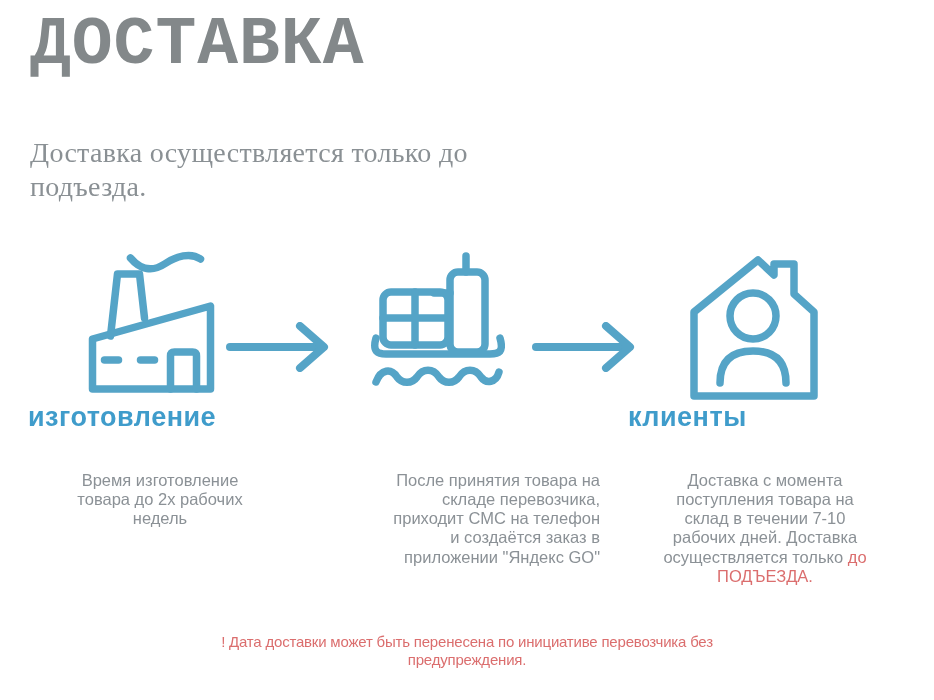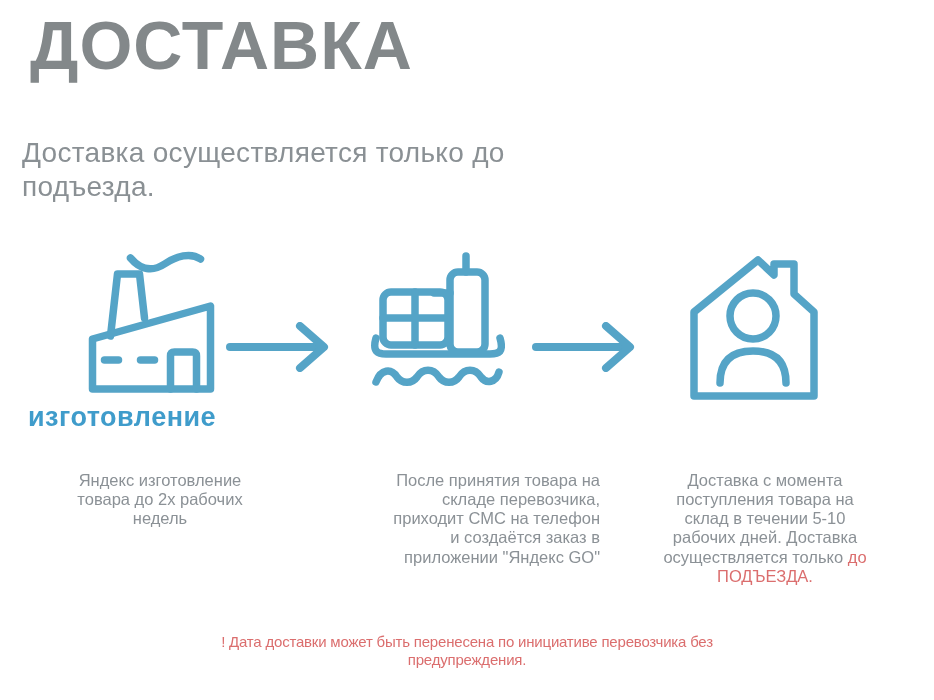--- a/index.html
+++ b/index.html
@@ -2,26 +2,27 @@
 <html><head>
 <meta charset="utf-8">
 <style>
   html,body{margin:0;padding:0;background:#fff;}
   .canvas{
     position:relative;width:934px;height:700px;background:#ffffff;
     font-family:"Liberation Sans",sans-serif;overflow:hidden;
   }
   .title{
     position:absolute;left:30px;top:6px;margin:0;
-    font-size:68px;font-weight:bold;color:#83888A;letter-spacing:1px;
+    font-size:68px;font-weight:bold;color:#83888A;letter-spacing:1px;font-family:Liberation Mono, monospace;
   }
   .subtitle{
-    position:absolute;left:22px;top:136px;margin:0;
+    position:absolute;left:30px;top:136px;margin:0;
     font-size:28px;color:#8A9094;line-height:1.22;white-space:pre-line;
     letter-spacing:.3px;
+    font-family:Liberation Serif, serif;
   }
   .icon{position:absolute;color:#55A4C7;}
   .icon svg,.arrow svg{display:block;width:100%;height:100%;}
   .icon path,.icon rect,.icon circle,.arrow path{
     fill:none;stroke:currentColor;stroke-width:7.5;
     stroke-linecap:round;stroke-linejoin:round;
   }
   .factory{left:86px;top:244px;width:133px;height:150px;}
   .ship{left:370px;top:250px;width:135px;height:146px;}
   .house{left:686px;top:252px;width:140px;height:150px;}
@@ -96,32 +97,33 @@
 
   <div class="icon house">
     <svg viewBox="0 0 140 150">
       <path d="M 8,144 L 8,60 L 72,8 L 88,23 L 88,12 L 108,12 L 108,42 L 128,60 L 128,144 Z"></path>
       <circle cx="67" cy="64" r="23"></circle>
       <path d="M 34,131 Q 34,99 67,99 Q 100,99 100,131"></path>
     </svg>
   </div>
 
   <div class="step-label l1">изготовление</div>
+  <div class="step-label l3">клиенты</div>
 
-  <div class="desc d1">Яндекс изготовление
+  <div class="desc d1">Время изготовление
 товара до 2х рабочих
 недель</div>
   <div class="desc d2">После принятия товара на
 складе перевозчика,
 приходит СМС на телефон
 и создаётся заказ в
 приложении "Яндекс GO"</div>
   <div class="desc d3"><span>Доставка с момента
 поступления товара на
-склад в течении 5-10
+склад в течении 7-10
 рабочих дней. Доставка
 осуществляется только </span><span class="red">до
 ПОДЪЕЗДА.</span></div>
 
   <div class="warning">! Дата доставки может быть перенесена по инициативе перевозчика без
 предупреждения.</div>
 
 </div>
 
 </body></html>

